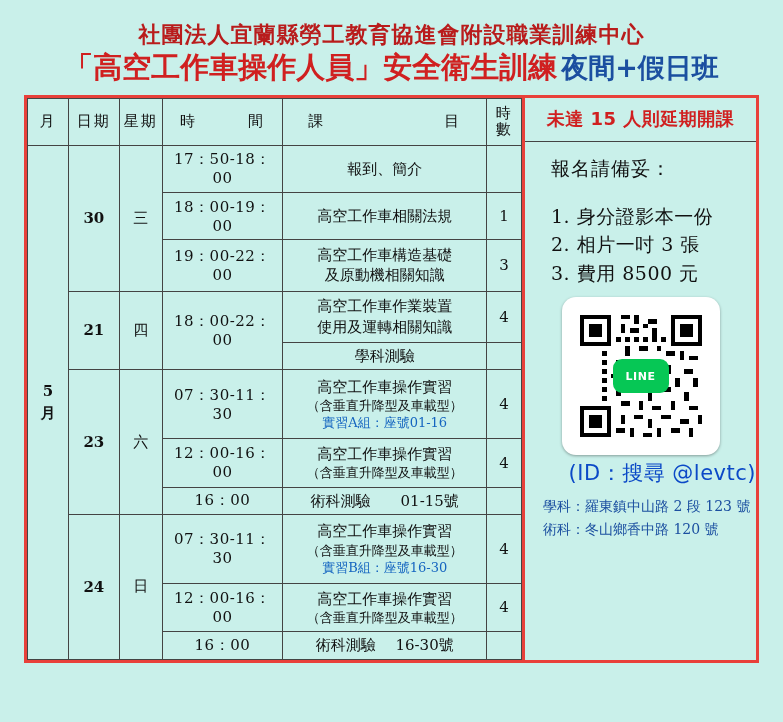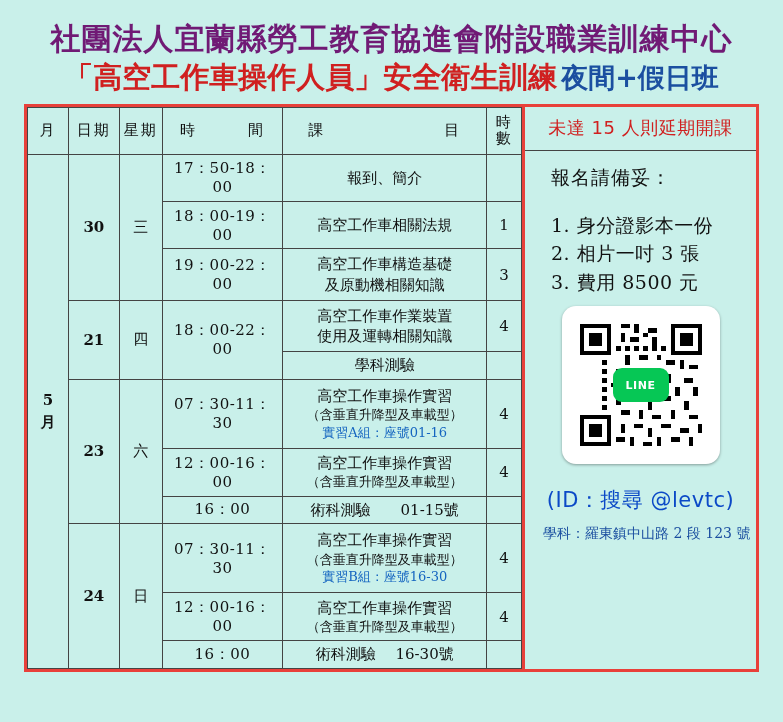--- a/index.html
+++ b/index.html
@@ -19,22 +19,22 @@
     height: 722px;
     box-sizing: border-box;
     padding: 8px 10px;
   }
   
   .title-block {
     text-align: center;
     margin-top: 14px;
   }
   .title1 {
-    color: #701a75;
-    font-size: 30px;
+    color: #b91c1c;
+    font-size: 22px;
     font-weight: bold;
     letter-spacing: 1px;
     font-family: "DejaVu Serif", "Liberation Serif", serif;
     line-height: 1.15;
     white-space: nowrap;
     margin-top: 8px;
   }
   .title2-wrap {
     margin-top: 4px;
     white-space: nowrap;
@@ -145,21 +145,21 @@
   
   .notice {
     height: 44px;
     box-sizing: border-box;
     border-bottom: 1px solid #444;
     display: flex;
     align-items: center;
     justify-content: center;
     color: #d02020;
     font-size: 18px;
-    font-weight: normal;
+    font-weight: bold;
     font-family: "DejaVu Sans", "Liberation Sans", sans-serif;
     letter-spacing: 0.5px;
   }
   .req-list {
     padding: 14px 0 0 26px;
     font-family: "DejaVu Serif", "Liberation Serif", serif;
     color: #111;
   }
   .req-title {
     font-size: 19px;
@@ -201,22 +201,22 @@
     left: 50%; top: 50%;
     transform: translate(-50%,-50%);
     display: flex; align-items: center; justify-content: center;
     color: #fff;
     font-size: 11px;
     font-weight: bold;
     letter-spacing: 0.5px;
     font-family: "DejaVu Sans", "Liberation Sans", sans-serif;
   }
   .line-id {
-    text-align: center;
-    margin-top: 22px;
+    text-align: right;
+    margin-top: 4px;
     color: #0b49c7;
     font-size: 21px;
     font-family: "DejaVu Sans", "Liberation Sans", sans-serif;
     letter-spacing: 0.5px;
   }
   .addr {
     margin-top: 8px;
     padding-left: 18px;
     color: #1b4fa0;
     font-size: 14px;
@@ -449,17 +449,18 @@
             <rect x="25" y="26" width="1" height="2"></rect>
           </g>
         </svg>
         <div class="line-badge">LINE</div>
       </div>
 
       <div class="line-id">(ID：搜尋 @levtc)</div>
 
       <div class="addr">
         <div>學科：羅東鎮中山路 2 段 123 號</div>
+        <div>術科：冬山鄉香中路 120 號</div>
       </div>
     </div>
 
   </div>
 </div>
 
 </body></html>

